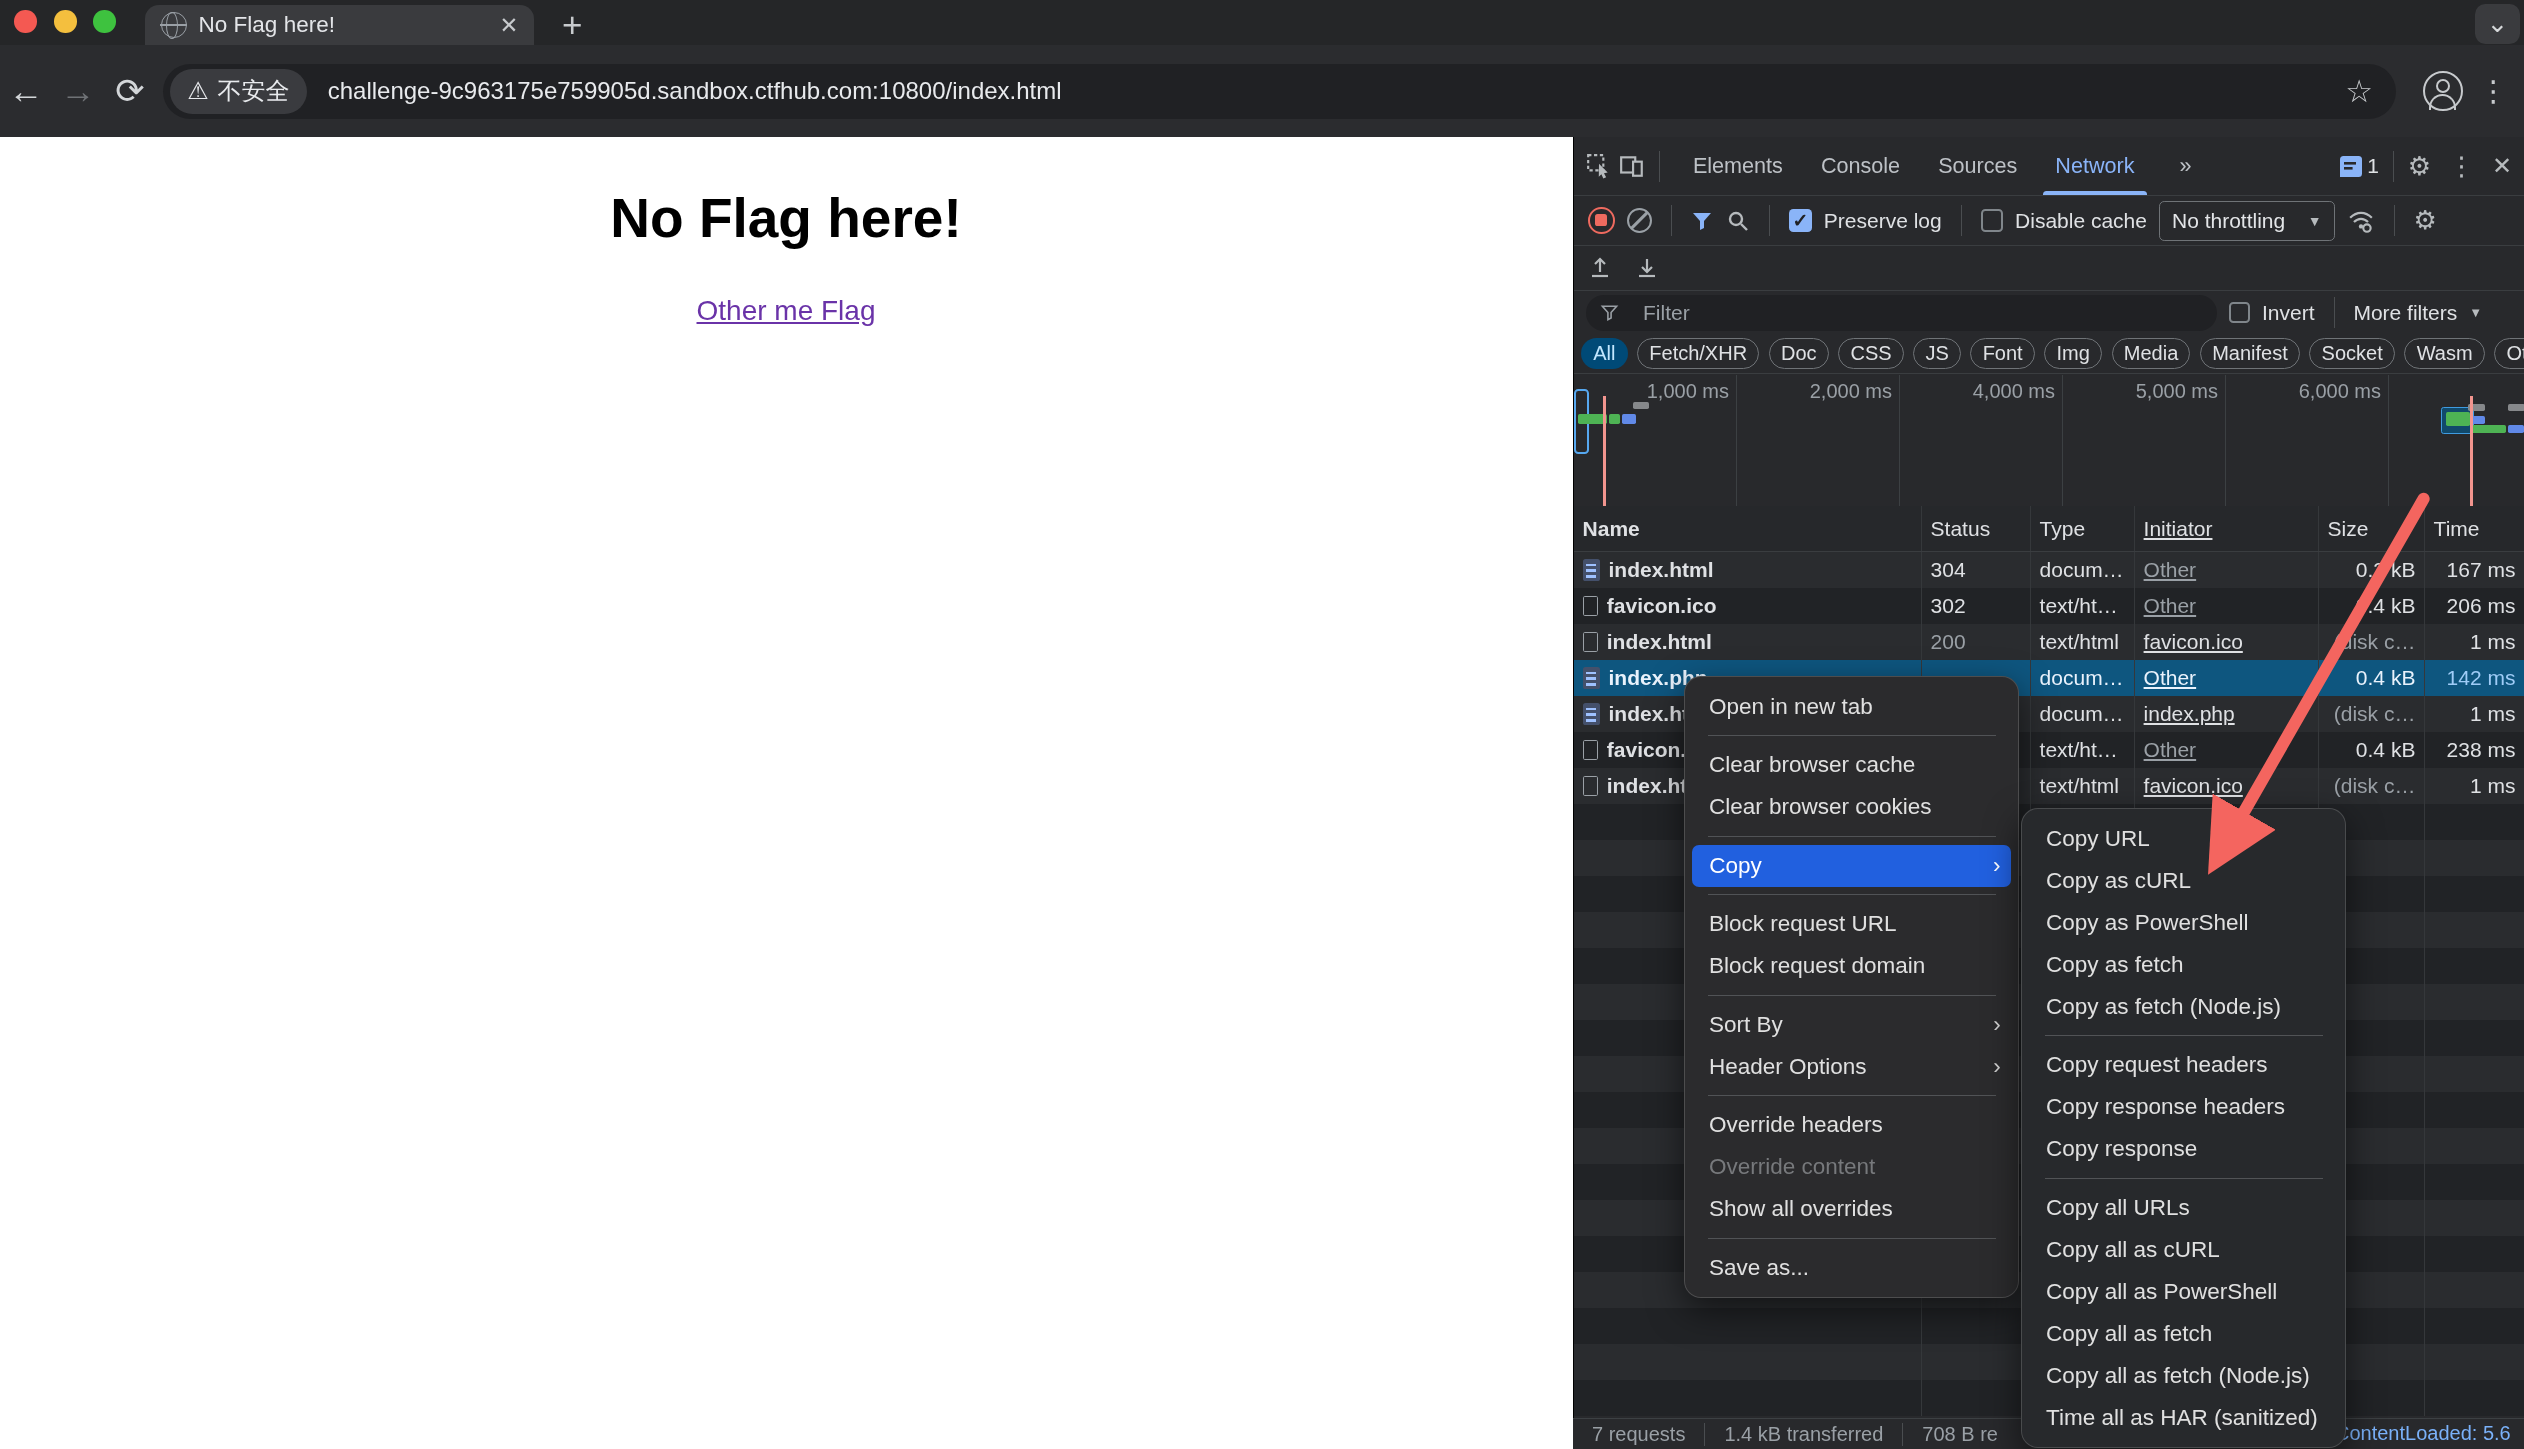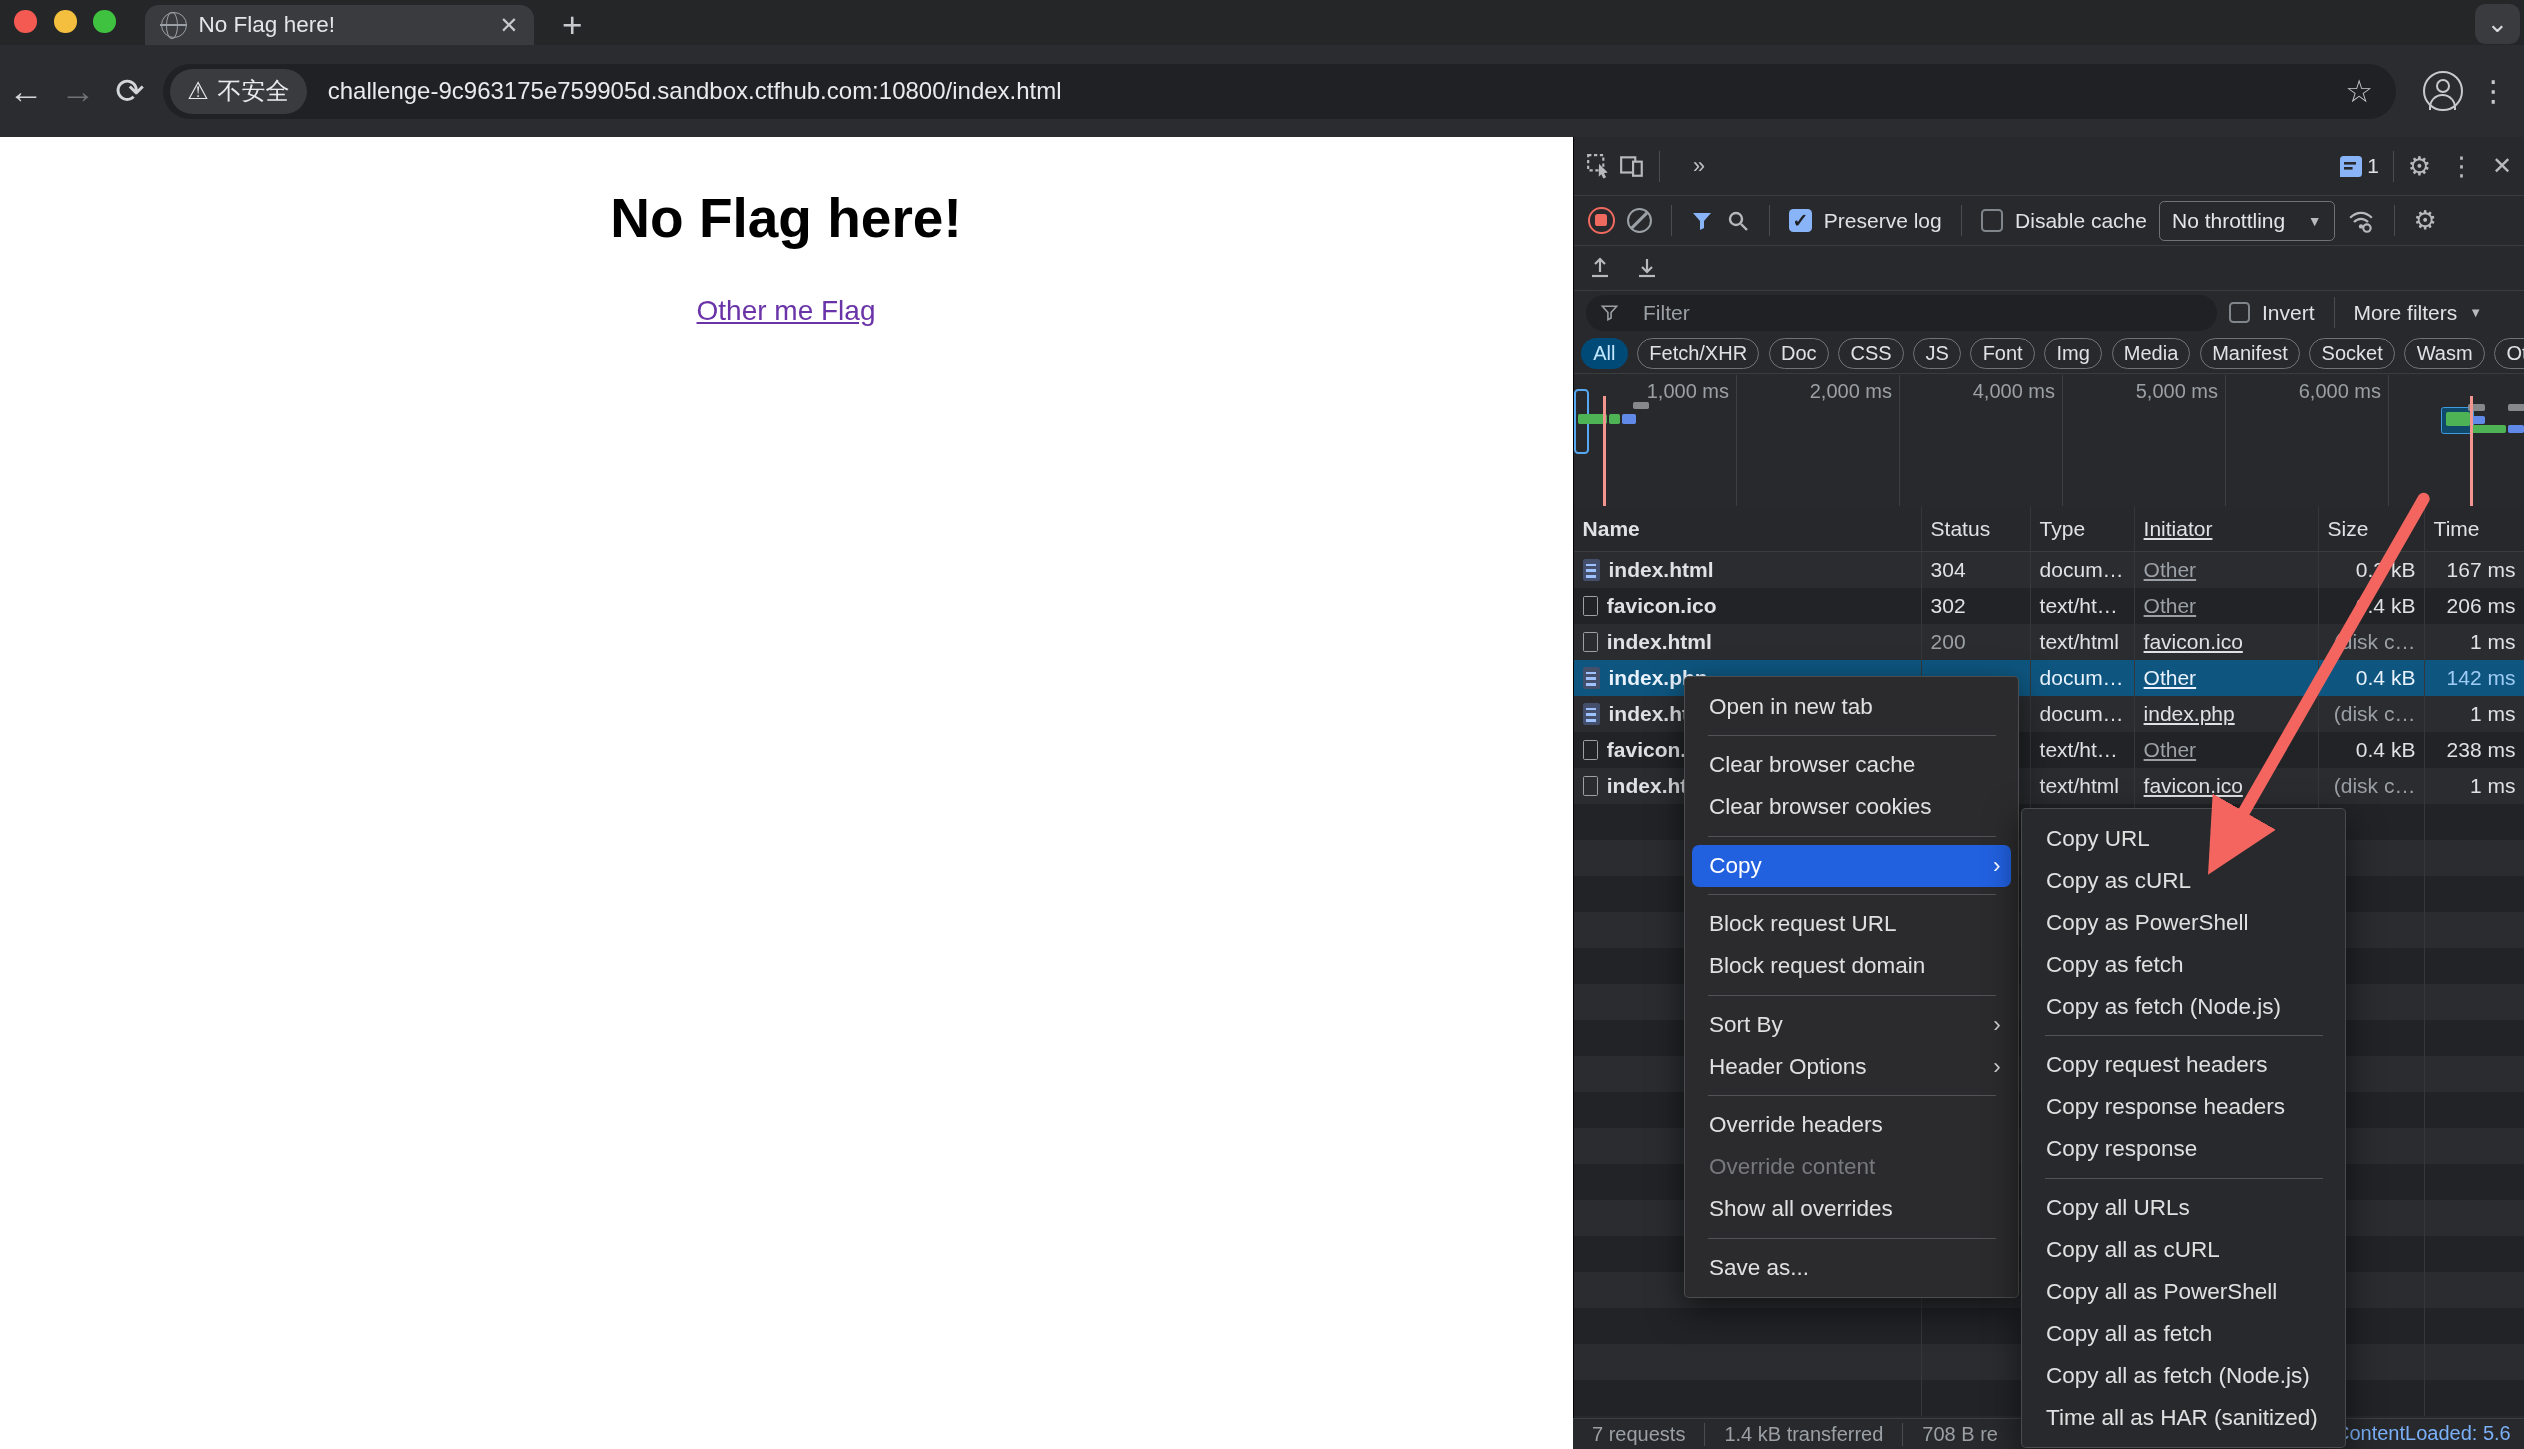--- a/index.html
+++ b/index.html
@@ -91,21 +91,21 @@
           background:#44506b;background-image:repeating-linear-gradient(to bottom,#9ec1ff 3.5px,#9ec1ff 6px,transparent 6px,transparent 9.5px);background-size:10.4px 19px;background-position:3.5px 1.7px;background-repeat:no-repeat;}
   .ic-file{width:15.6px;height:20px;border:1.7px solid #9aa0a6;border-radius:1.7px;margin-right:8.6px;flex:none;box-sizing:border-box;}
 
   
   #statusbar{left:1573px;top:1418px;width:952px;height:31px;background:#28292c;border-top:0.9px solid #3c4043;
              display:flex;align-items:center;color:#9aa0a6;font-size:20px;z-index:5;}
   #statusbar .seg{padding:0 19px;border-right:0.9px solid #4a4d50;white-space:nowrap;}
   #dcl{position:absolute;left:2335px;top:1422px;font-size:20px;color:#7ab1f9;white-space:nowrap;z-index:6;}
 
   
-  .menu{position:absolute;background:#2b2b2d;border:0.9px solid rgba(255,255,255,.16);border-radius:5px;
+  .menu{position:absolute;background:#2b2b2d;border:0.9px solid rgba(255,255,255,.16);border-radius:17px;
         box-shadow:0 12px 35px rgba(0,0,0,.55);padding:8.6px 0;box-sizing:border-box;font-size:22.5px;color:#e0e0e0;}
   #ctxmenu{left:1684px;top:676px;width:335px;z-index:50;}
   #submenu{left:2021px;top:808px;width:325px;z-index:55;background:#27292c;}
   .mi{height:42px;display:flex;align-items:center;padding:0 17.3px 0 24px;white-space:nowrap;}
   .mi .chev{margin-left:auto;color:#cfcfcf;font-size:22.5px;}
   .mi.hl{background:var(--menu-hl);border-radius:7px;margin:0 7px;padding:0 10.4px 0 17.3px;color:#fff;}
   .mi.hl .chev{color:#fff;}
   .mi.dis{color:#77797c;}
   .msep{height:0.9px;background:#515356;margin:7.8px 22.5px;}
 
@@ -159,20 +159,26 @@
           <path d="M12 10 L20 18 L16.6 18.6 L18.6 22.4 L16 23.6 L14.2 19.6 L11.8 22 Z" fill="#b6babd" stroke="none"></path>
         </svg>
       </span>
     <span class="dt-ic">
       <svg width="26" height="26" viewBox="0 0 24 24" fill="none" stroke="#b6babd" stroke-width="2">
         <rect x="2" y="4" width="13" height="14"></rect>
           <rect x="13" y="8" width="8" height="13" fill="#28292c"></rect>
         </svg>
       </span>
     <span class="vdiv"></span>
+    <div id="dt-tabs-list" style="display:flex;height:100%;">
+        <span class="dt-tab">Elements</span>
+        <span class="dt-tab">Console</span>
+        <span class="dt-tab">Sources</span>
+        <span class="dt-tab active">Network</span>
+      </div>
     <span class="dt-tab">»</span>
     <div id="issues">
       <span class="bubble"></span>
       <span>1</span>
     </div>
     <span class="vdiv"></span>
     <span class="dt-ic" style="font-size:26px;">⚙</span>
     <span class="dt-ic" style="font-size:26px;margin:0 10.4px;">⋮</span>
     <span class="dt-ic" style="font-size:24px;margin-right:14px;">✕</span>
   </div>

